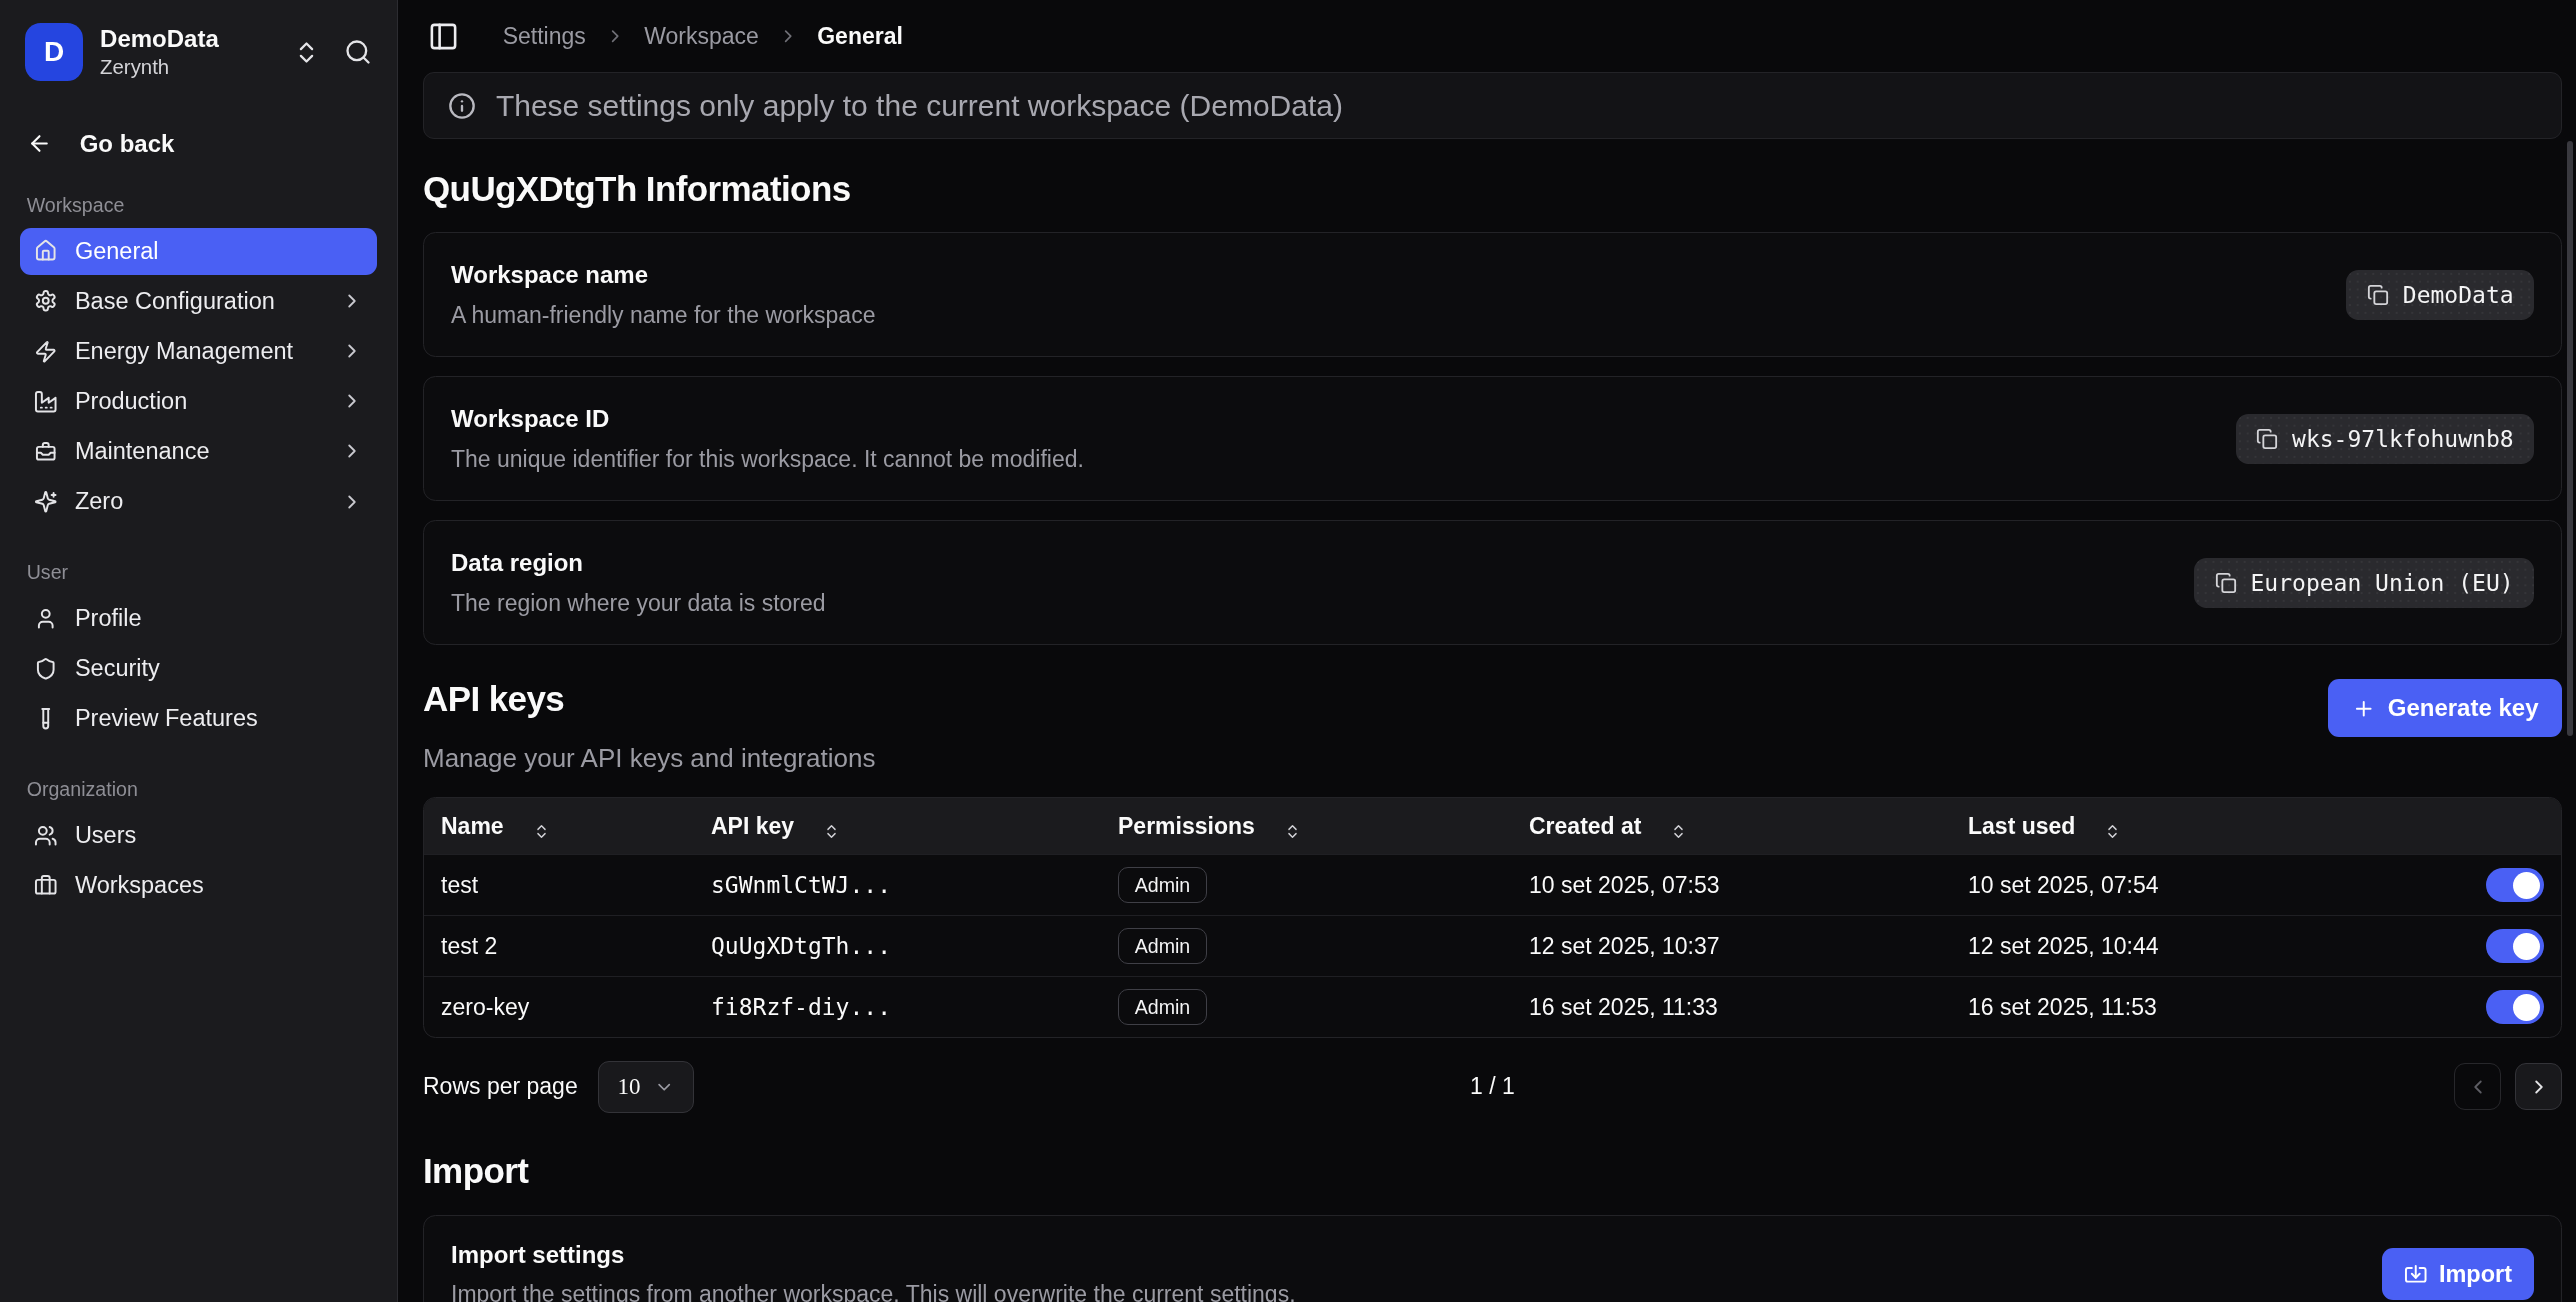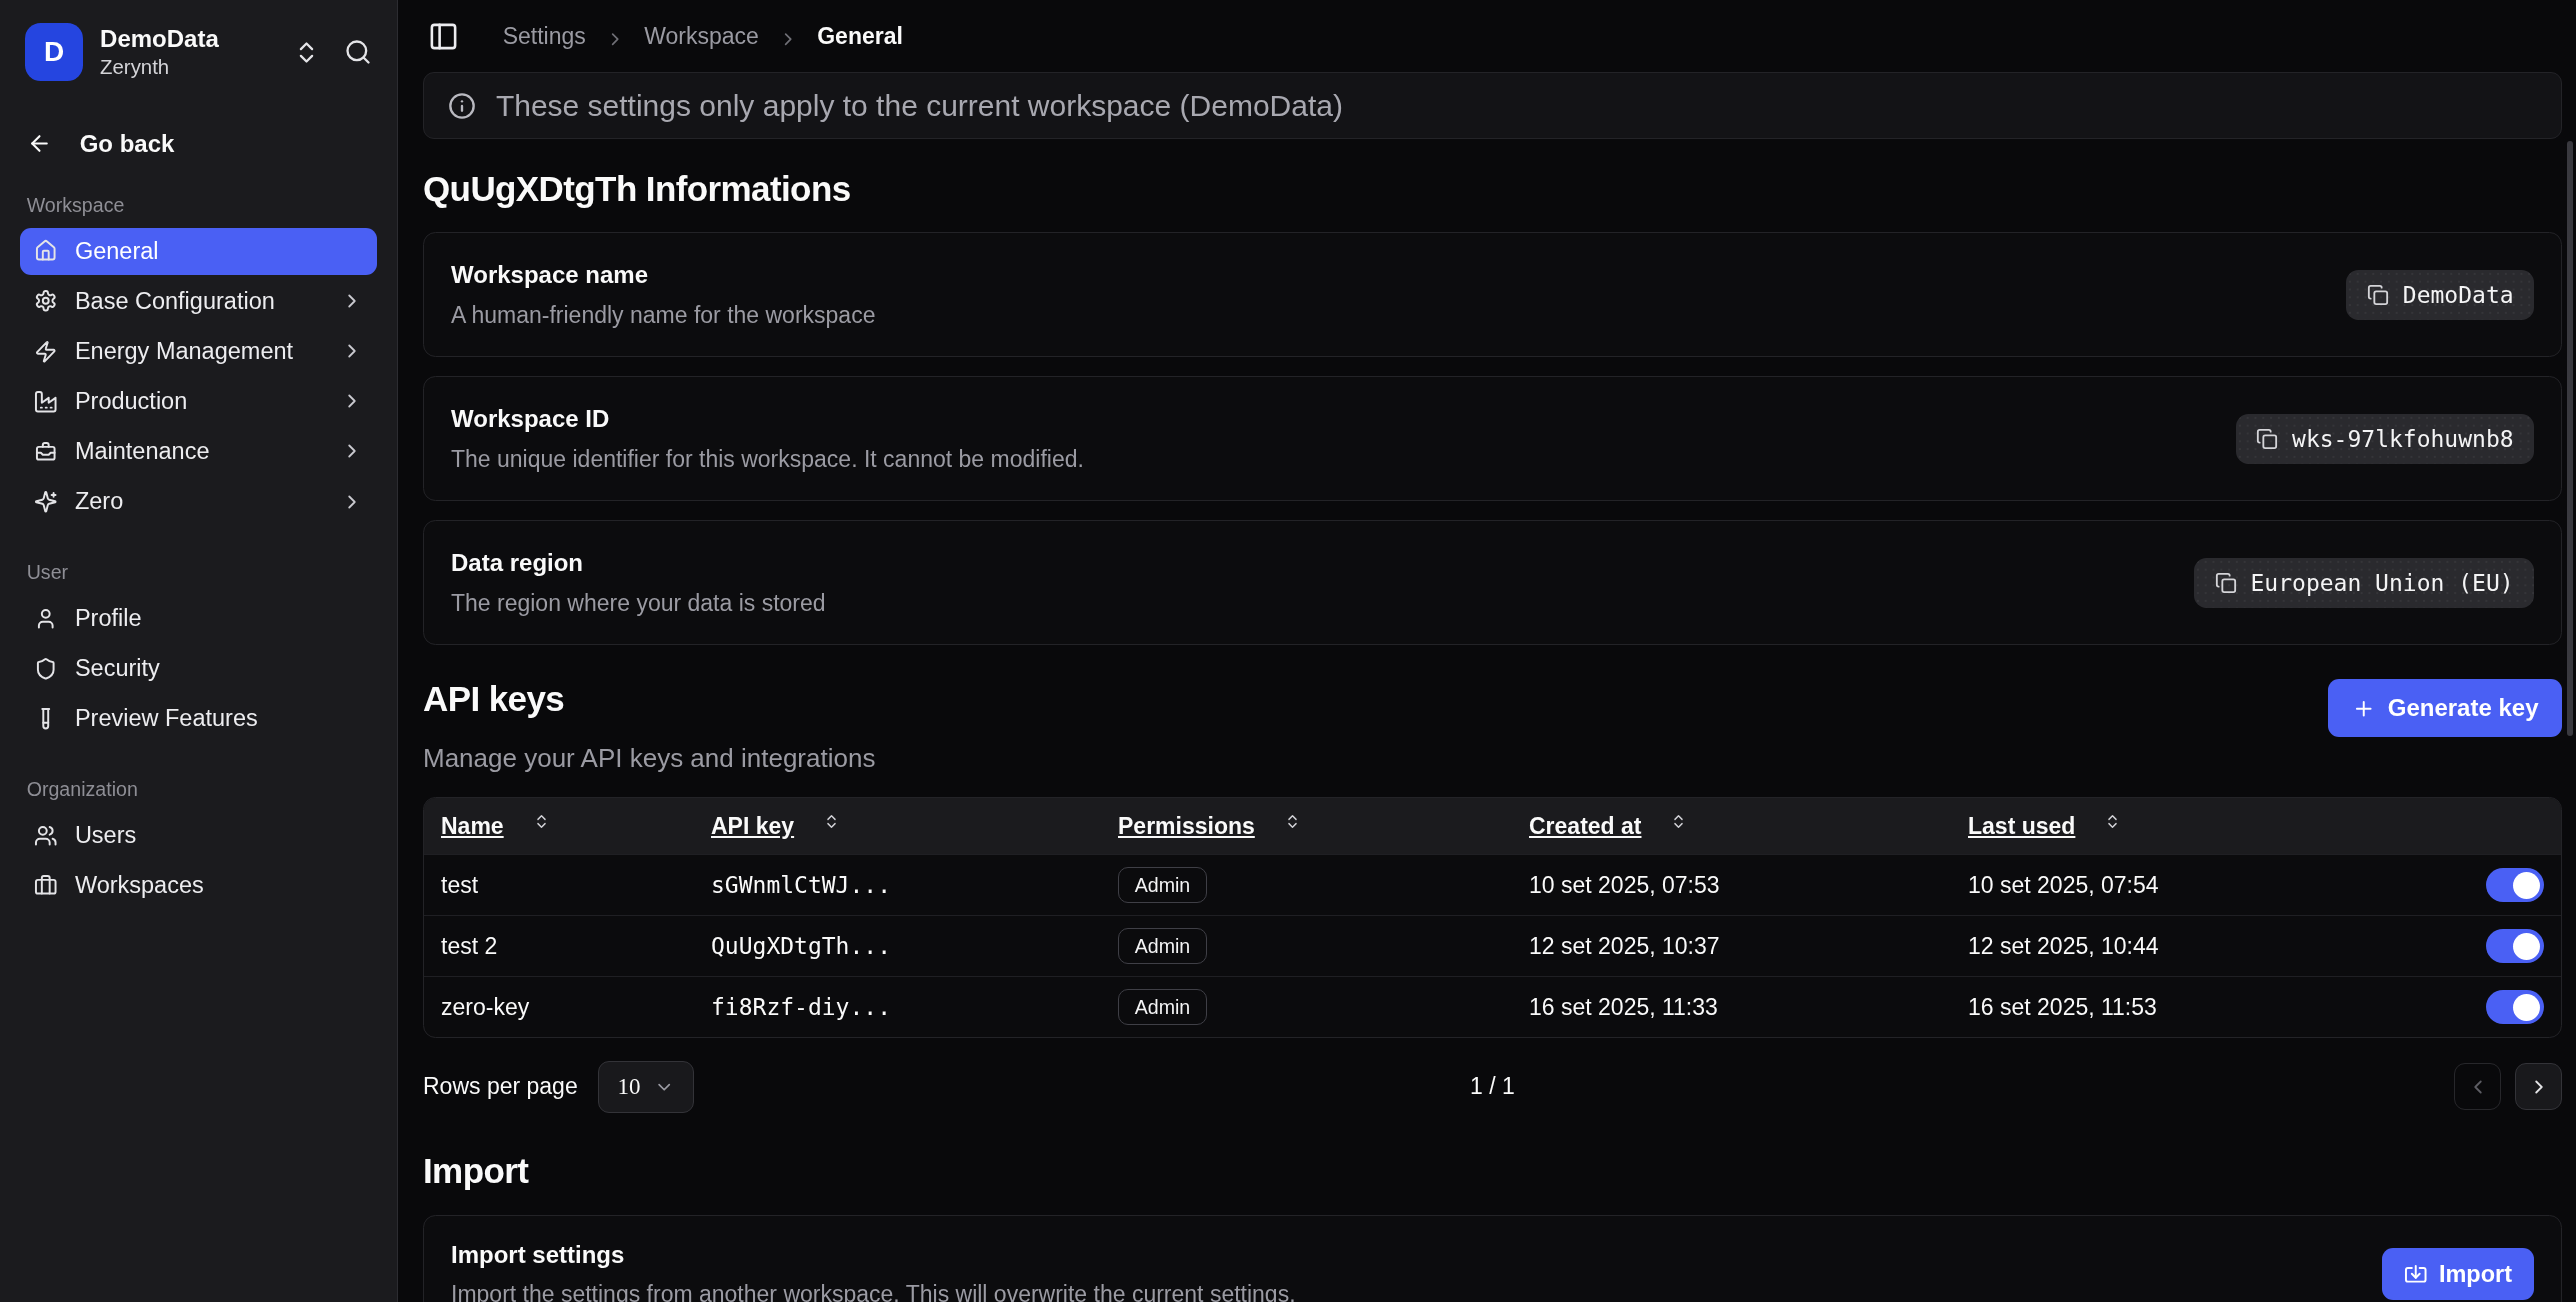--- a/index.html
+++ b/index.html
@@ -43,21 +43,21 @@
     border-radius:11px; font-size:23.5px; color:#ededf0; cursor:pointer;
   }
   .nav-item .nicon { color:#e4e4e7; flex-shrink:0; }
   .nav-item .chev { margin-left:auto; color:#c9c9cf; }
   .nav-item.active { background:#4a60f4; color:#ffffff; }
 
   
   .main { flex:1; padding:0 14px 0 25px; position:relative; min-width:0; }
   .topbar { height:72px; display:flex; align-items:center; gap:44px; padding-left:4.7px; }
   .panel-btn { background:none; border:none; color:#ececf0; padding:0; cursor:pointer; }
-  .breadcrumb { display:flex; align-items:flex-end; gap:19px; font-size:23px; }
+  .breadcrumb { display:flex; align-items:center; gap:19px; font-size:23px; }
   .bc-link { color:#9a9aa2; cursor:pointer; }
   .bc-sep { color:#6f6f76; }
   .bc-current { color:#fafafa; font-weight:600; }
 
   .banner {
     height:67px; border:1.6px solid #232327; border-radius:11px;
     background:#131316;
     display:flex; align-items:center; gap:20.4px; padding:0 23.5px;
     color:#a8a8b0; font-size:30px;
   }
@@ -96,21 +96,21 @@
     cursor:pointer;
   }
 
   .table { margin-top:23.5px; border:1.6px solid #232327; border-radius:12.5px; overflow:hidden; background:#0b0b0d; }
   .trow {
     display:grid;
     grid-template-columns:270px 407px 411px 439px 1fr 86px;
     align-items:center; padding:0 17px;
   }
   .thead { background:#1b1b1e; height:56px; font-size:23px; font-weight:600; }
-  .hcell { display:flex; align-items:flex-start; gap:29px; cursor:pointer;text-decoration:underline; }
+  .hcell { display:flex; align-items:flex-end; gap:29px; cursor:pointer; }
   .hcell .sort { color:#cfcfd4; }
   .tbody .trow { height:61px; border-top:1.6px solid #1f1f23; font-size:23px; }
   .mono { font-family:"DejaVu Sans Mono", monospace; }
   .badge { display:inline-block; border:1.6px solid #3f3f46; border-radius:10px; padding:5.5px 15.7px; font-size:19.6px; color:#f4f4f5; width:max-content; }
   .toggle { position:relative; width:58px; height:34px; border-radius:783px; background:#4a60f4; justify-self:end; cursor:pointer; }
   .toggle .knob { position:absolute; top:3.9px; right:3.9px; width:27px; height:27px; border-radius:50%; background:#ffffff; }
 
   .pagination { display:flex; align-items:center; margin-top:22px; height:53px; position:relative; font-size:23px; }
   .rpp-label { color:#fafafa; }
   .select {

